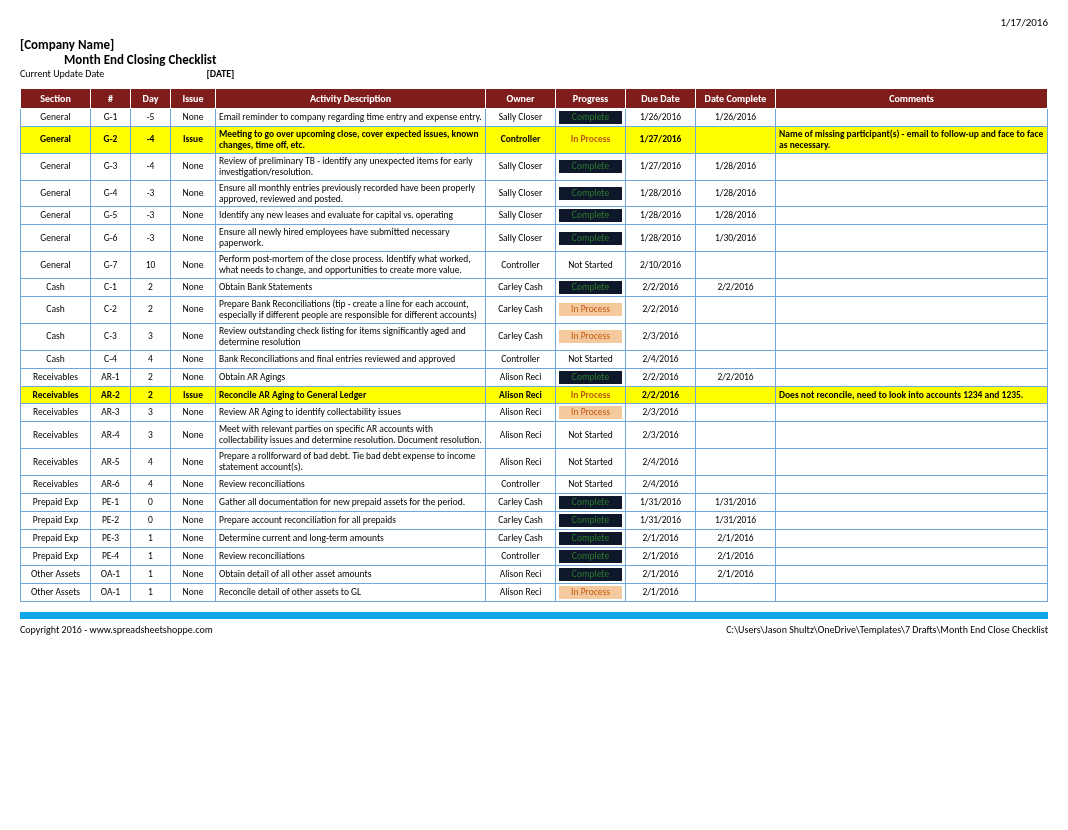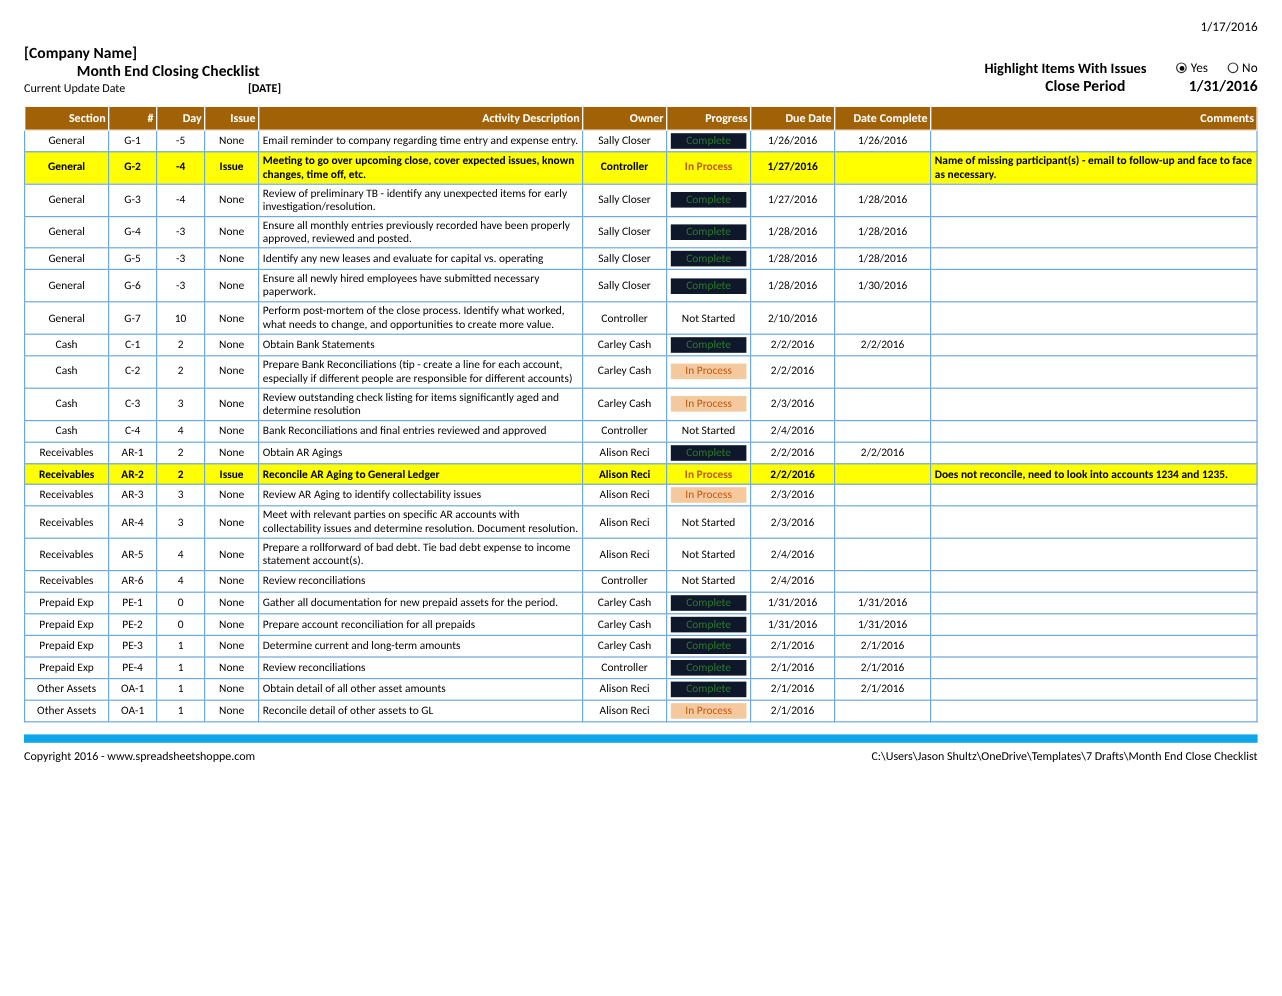--- a/index.html
+++ b/index.html
@@ -29,25 +29,25 @@
   }
   .radio.selected .dot::after {
     content: ''; position: absolute; top: 1.5px; left: 1.5px;
     width: 4px; height: 4px; background: #000; border-radius: 50%;
   }
   .close-period-row { font-weight: bold; font-size: 13px; }
   .close-period-row .cp-val { display:inline-block; margin-left: 50px; }
 
   table { border-collapse: collapse; width: 100%; table-layout: fixed; }
   th {
-    background: #a16207;
+    background: #7f1d1d;
     color: #fff;
     font-weight: bold;
     font-size: 10px;
-    text-align: right;
+    text-align: center;
     padding: 3px 2px;
     border: 1px solid #fff;
   }
   td {
     border: 1px solid #6fa8dc;
     font-size: 9.5px;
     padding: 2px 3px;
     text-align: center;
     vertical-align: middle;
     line-height: 1.15;
@@ -73,39 +73,20 @@
 
 <div class="top-date">1/17/2016</div>
 
 <div class="header-block">
   <div class="left-head">
     <div class="company">[Company Name]</div>
     <div class="title">Month End Closing Checklist</div>
     <div class="update-row">
       <span>Current Update Date</span>
       <span class="update-date-val">[DATE]</span>
-    </div>
-  </div>
-  <div class="right-head">
-    <div class="line1">
-      <span>Highlight Items With Issues</span>
-      <span class="radio-group">
-        <span class="radio selected">
-            <span class="dot"></span>
-            <span>Yes</span>
-          </span>
-        <span class="radio">
-            <span class="dot"></span>
-            <span>No</span>
-          </span>
-      </span>
-    </div>
-    <div class="close-period-row">
-      <span>Close Period</span>
-      <span class="cp-val">1/31/2016</span>
     </div>
   </div>
 </div>
 
 <table>
   <colgroup>
     <col style="width:70px">
       <col style="width:40px">
       <col style="width:40px">
       <col style="width:45px">

